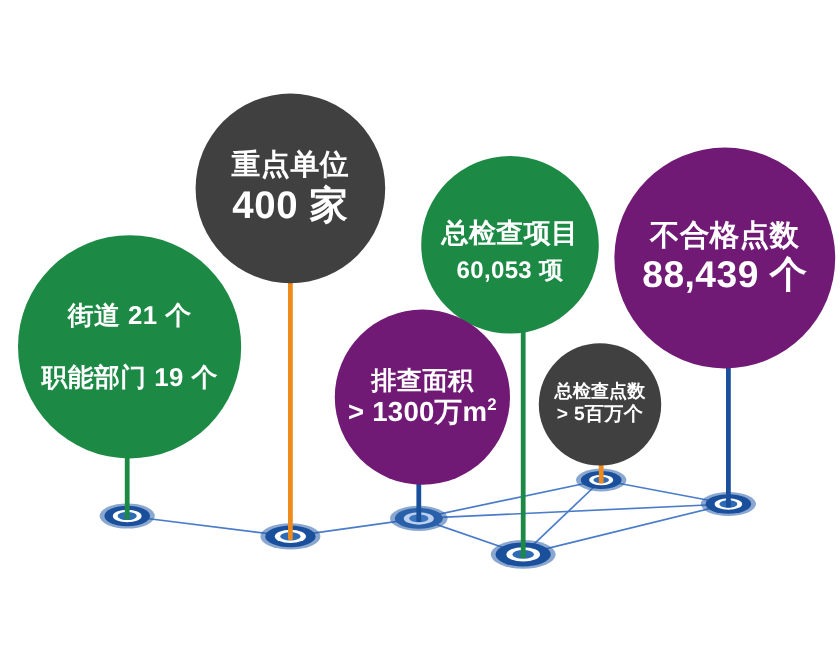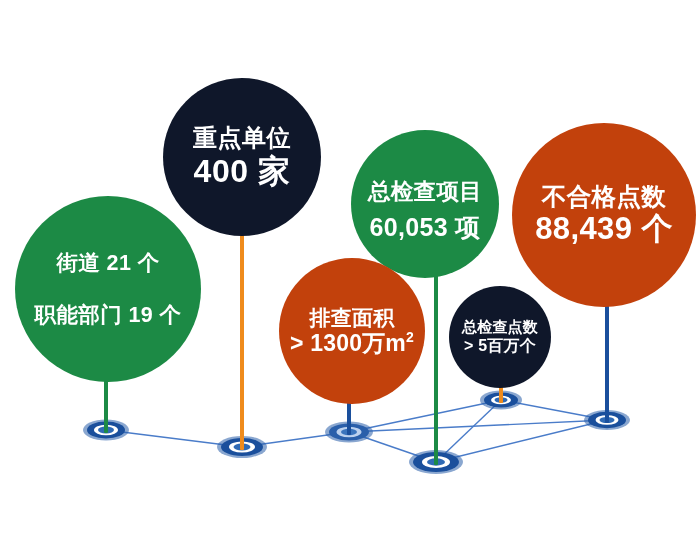--- a/index.html
+++ b/index.html
@@ -26,40 +26,40 @@
     flex-direction:column;
     align-items:center;
     justify-content:center;
     color:#ffffff;
     text-align:center;
     line-height:1.12;
     white-space:nowrap;
   }
   .bubble .ln{display:block;}
   .green{background:#1c8a45;}
-  .orange{background:#0f172a;align-items:center;}
-  .blue{background:#c2410c;}
+  .orange{background:#404040;align-items:center;}
+  .blue{background:#701a75;}
 
   
   .t-label{font-weight:bold;}
   .t-value{font-weight:bold;}
 
   
   #bubble-streets{left:15px;top:196px;width:186px;height:186px;gap:28px;}
   #bubble-streets .ln{font-size:21.5px;font-weight:bold;letter-spacing:.4px;}
 
   
   #bubble-keyunits{left:163px;top:78px;width:158px;height:158px;}
   #bubble-keyunits .t-label{font-size:24px;letter-spacing:.5px;}
   #bubble-keyunits .t-value{font-size:32px;letter-spacing:.5px;margin-top:2px;}
 
   
   #bubble-items{left:351px;top:130px;width:148px;height:148px;}
   #bubble-items .t-label{font-size:22.5px;letter-spacing:.3px;margin-top:12px;}
-  #bubble-items .t-value{font-size:25px;letter-spacing:.3px;margin-top:8px;}
+  #bubble-items .t-value{font-size:20px;letter-spacing:.3px;margin-top:8px;}
 
   
   #bubble-unqualified{left:512px;top:123px;width:184px;height:184px;}
   #bubble-unqualified .t-label{font-size:24.5px;letter-spacing:.4px;}
   #bubble-unqualified .t-value{font-size:31px;letter-spacing:.4px;margin-top:1px;}
 
   
   #bubble-area{left:279px;top:258px;width:146px;height:146px;text-align:center;}
   #bubble-area .t-label{font-size:21px;letter-spacing:.3px;}
   #bubble-area .t-value{font-size:23px;letter-spacing:.2px;margin-top:1px;}

